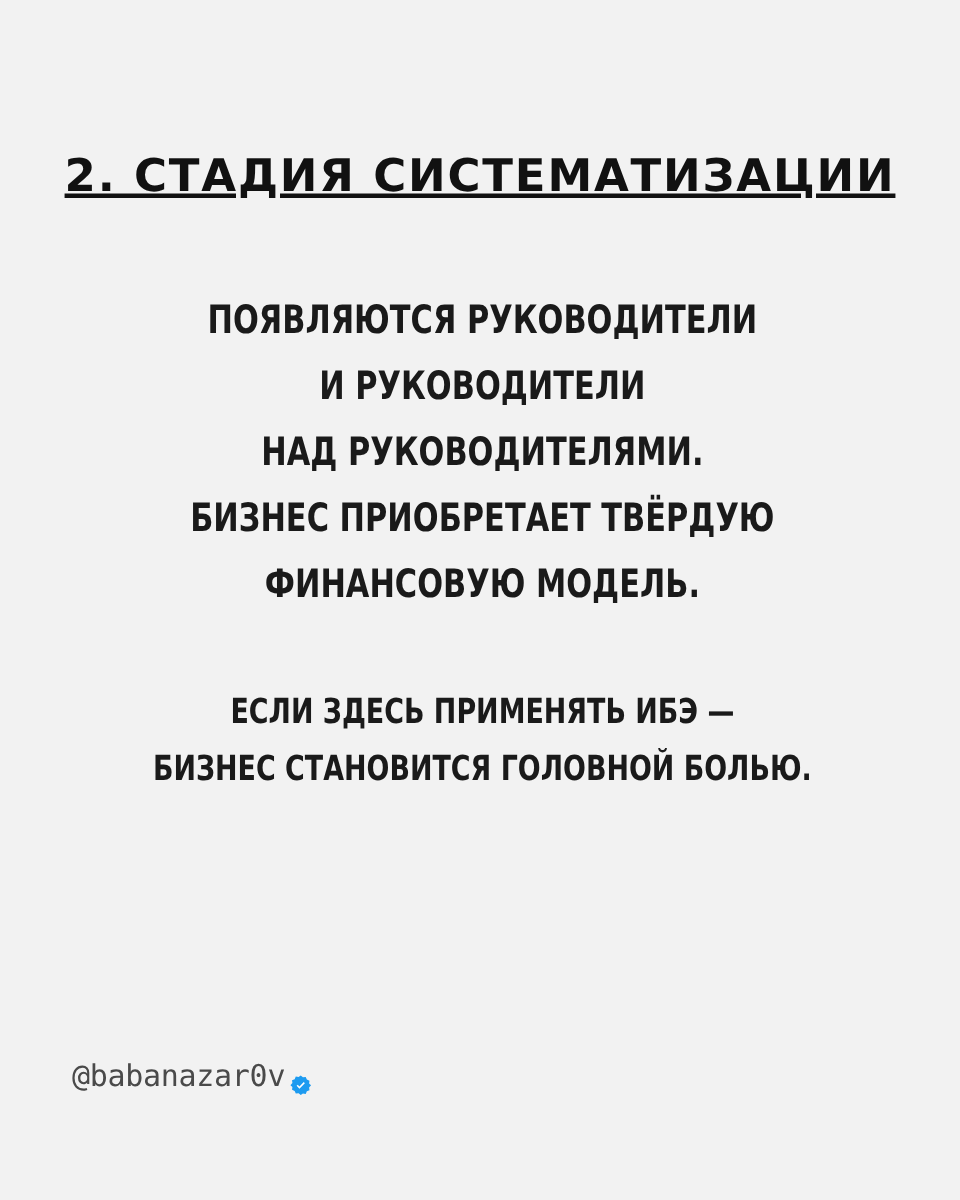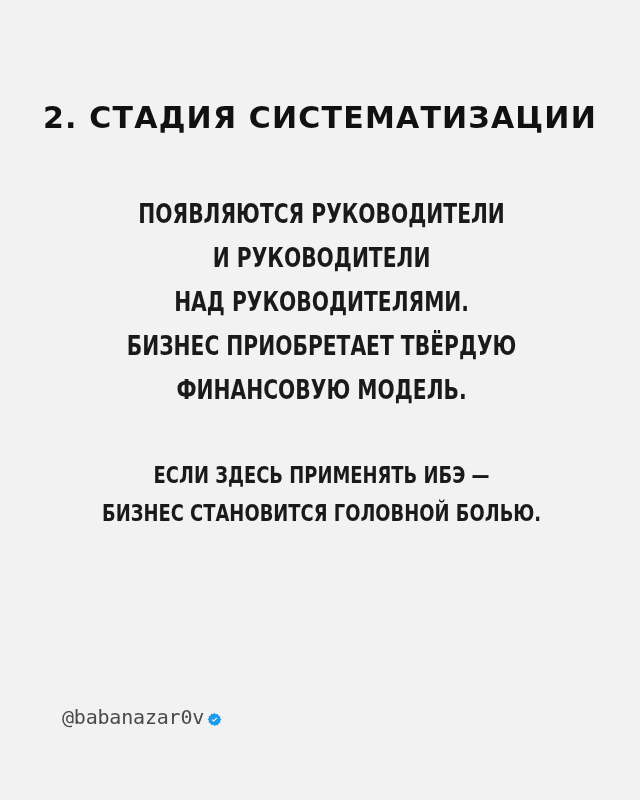--- a/index.html
+++ b/index.html
@@ -25,20 +25,21 @@
     left: 0;
     right: 0;
     top: 100px;
     text-align: center;
     font-family: "DejaVu Sans", sans-serif;
     font-weight: bold;
     font-size: 30px;
     letter-spacing: 1.2px;
     color: #111111;
     white-space: nowrap;
+    text-decoration: underline;
   }
   .body-block {
     position: absolute;
     left: 62px;
     top: 192px;
     width: 520px;
     text-align: center;
   }
   .para {
     font-family: "DejaVu Sans", sans-serif;
@@ -54,24 +55,24 @@
     margin-top: 44px;
     font-size: 23px;
     line-height: 38px;
   }
   .line {
     display: block;
     white-space: nowrap;
   }
   .handle-row {
     position: absolute;
-    left: 62px;
+    left: 48px;
     top: 705px;
     display: flex;
-    align-items: center;
+    align-items: flex-end;
     gap: 3px;
   }
   .handle {
     font-family: "DejaVu Sans Mono", monospace;
     font-size: 20px;
     color: #4a4a4a;
     letter-spacing: -0.2px;
   }
   .verified {
     display: inline-block;

